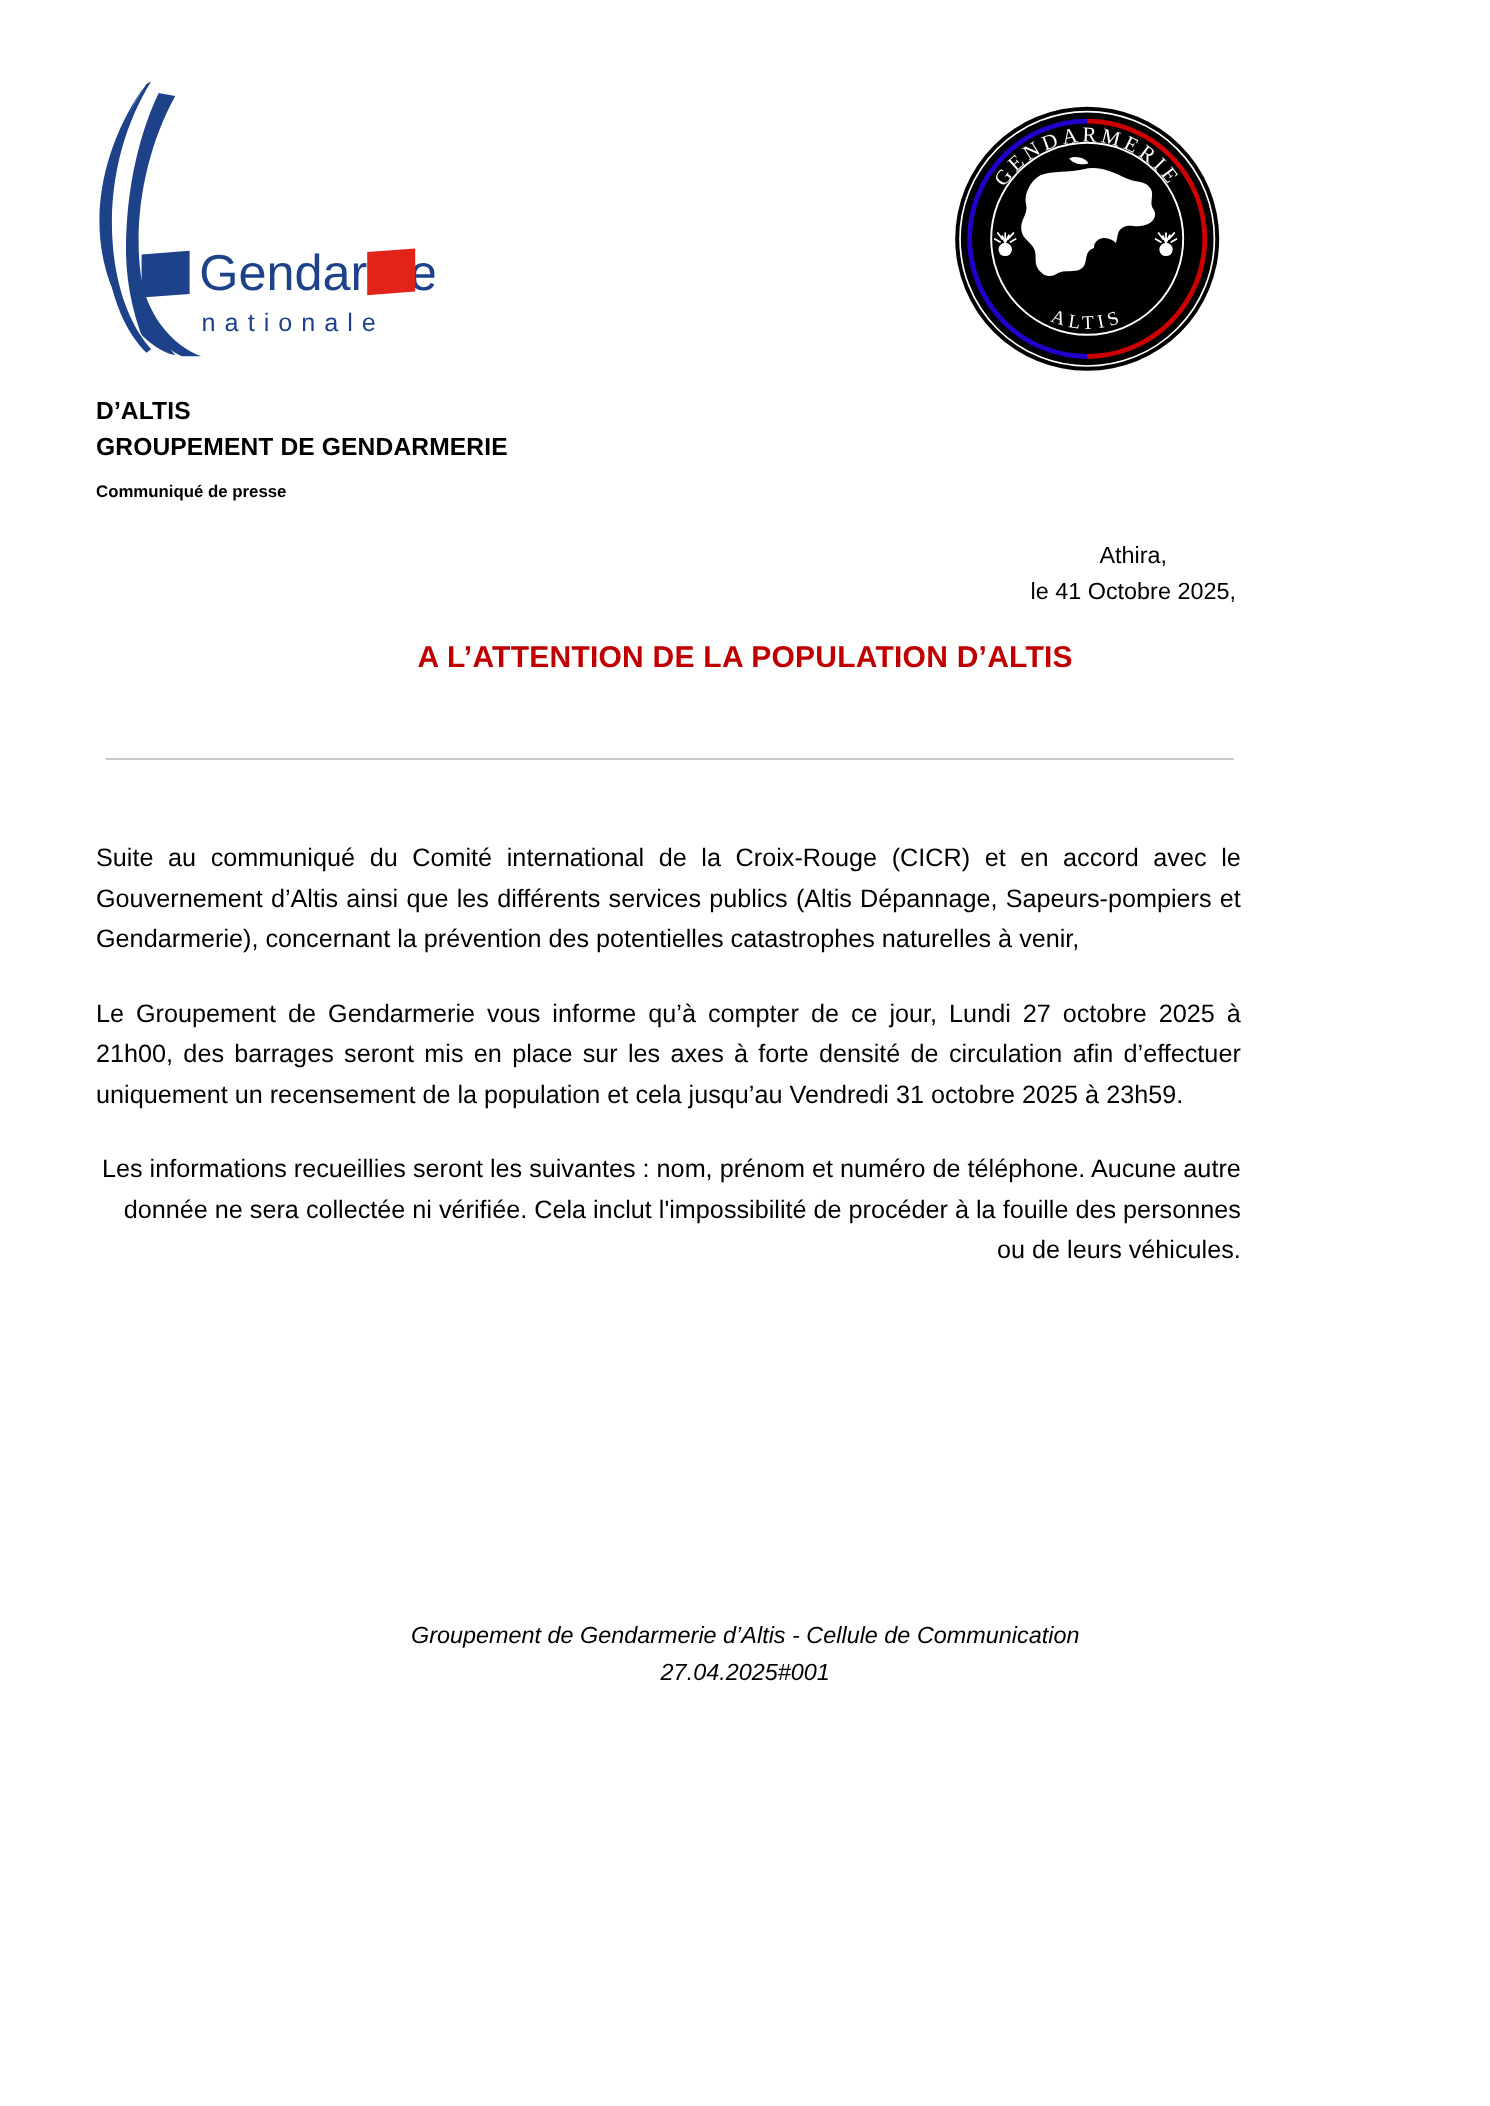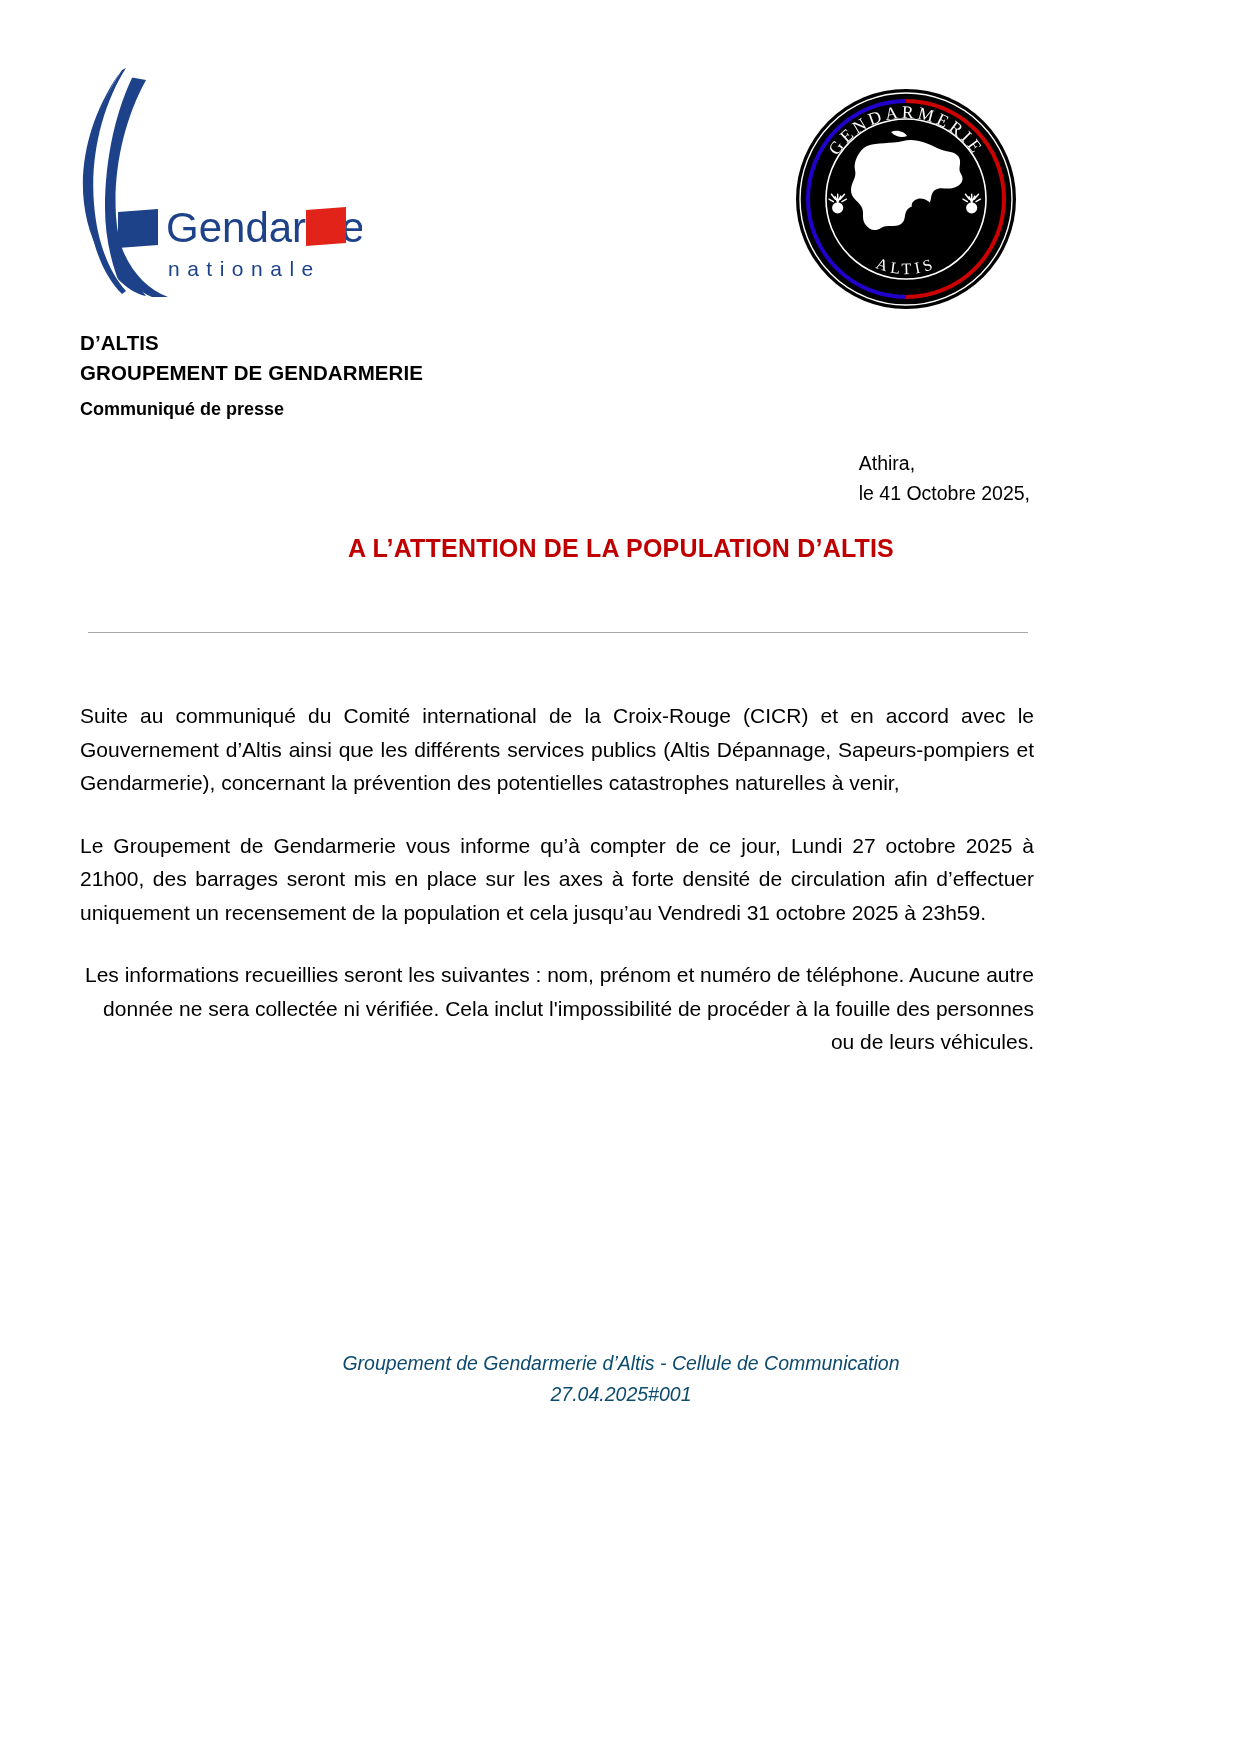--- a/index.html
+++ b/index.html
@@ -58,33 +58,33 @@
     width: 620px;
   }
   .unit-line {
     font-size: 20.5px;
     font-weight: bold;
     line-height: 30px;
     letter-spacing: 0.1px;
     color: #000;
   }
   .unit-sub {
-    font-size: 18px;
+    font-size: 14px;
     font-weight: bold;
     line-height: 30px;
     margin-top: 6px;
     color: #000;
   }
 
   
   .placedate {
     position: absolute;
     right: 212px;
     top: 448px;
-    text-align: left;
+    text-align: center;
     font-size: 19.5px;
     line-height: 30px;
     color: #000;
   }
 
   
   .doc-title {
     position: absolute;
     left: 0;
     top: 534px;
@@ -127,21 +127,21 @@
   
   .footer {
     position: absolute;
     left: 0;
     top: 1348px;
     width: 1242px;
     text-align: center;
     font-style: italic;
     font-size: 19.5px;
     line-height: 31px;
-    color: #0c4a6e;
+    color: #000000;
   }
 </style>
 </head>
 <body>
 
 <div class="page">
 
   <div class="header-band">
 
     <div class="gn-logo">

